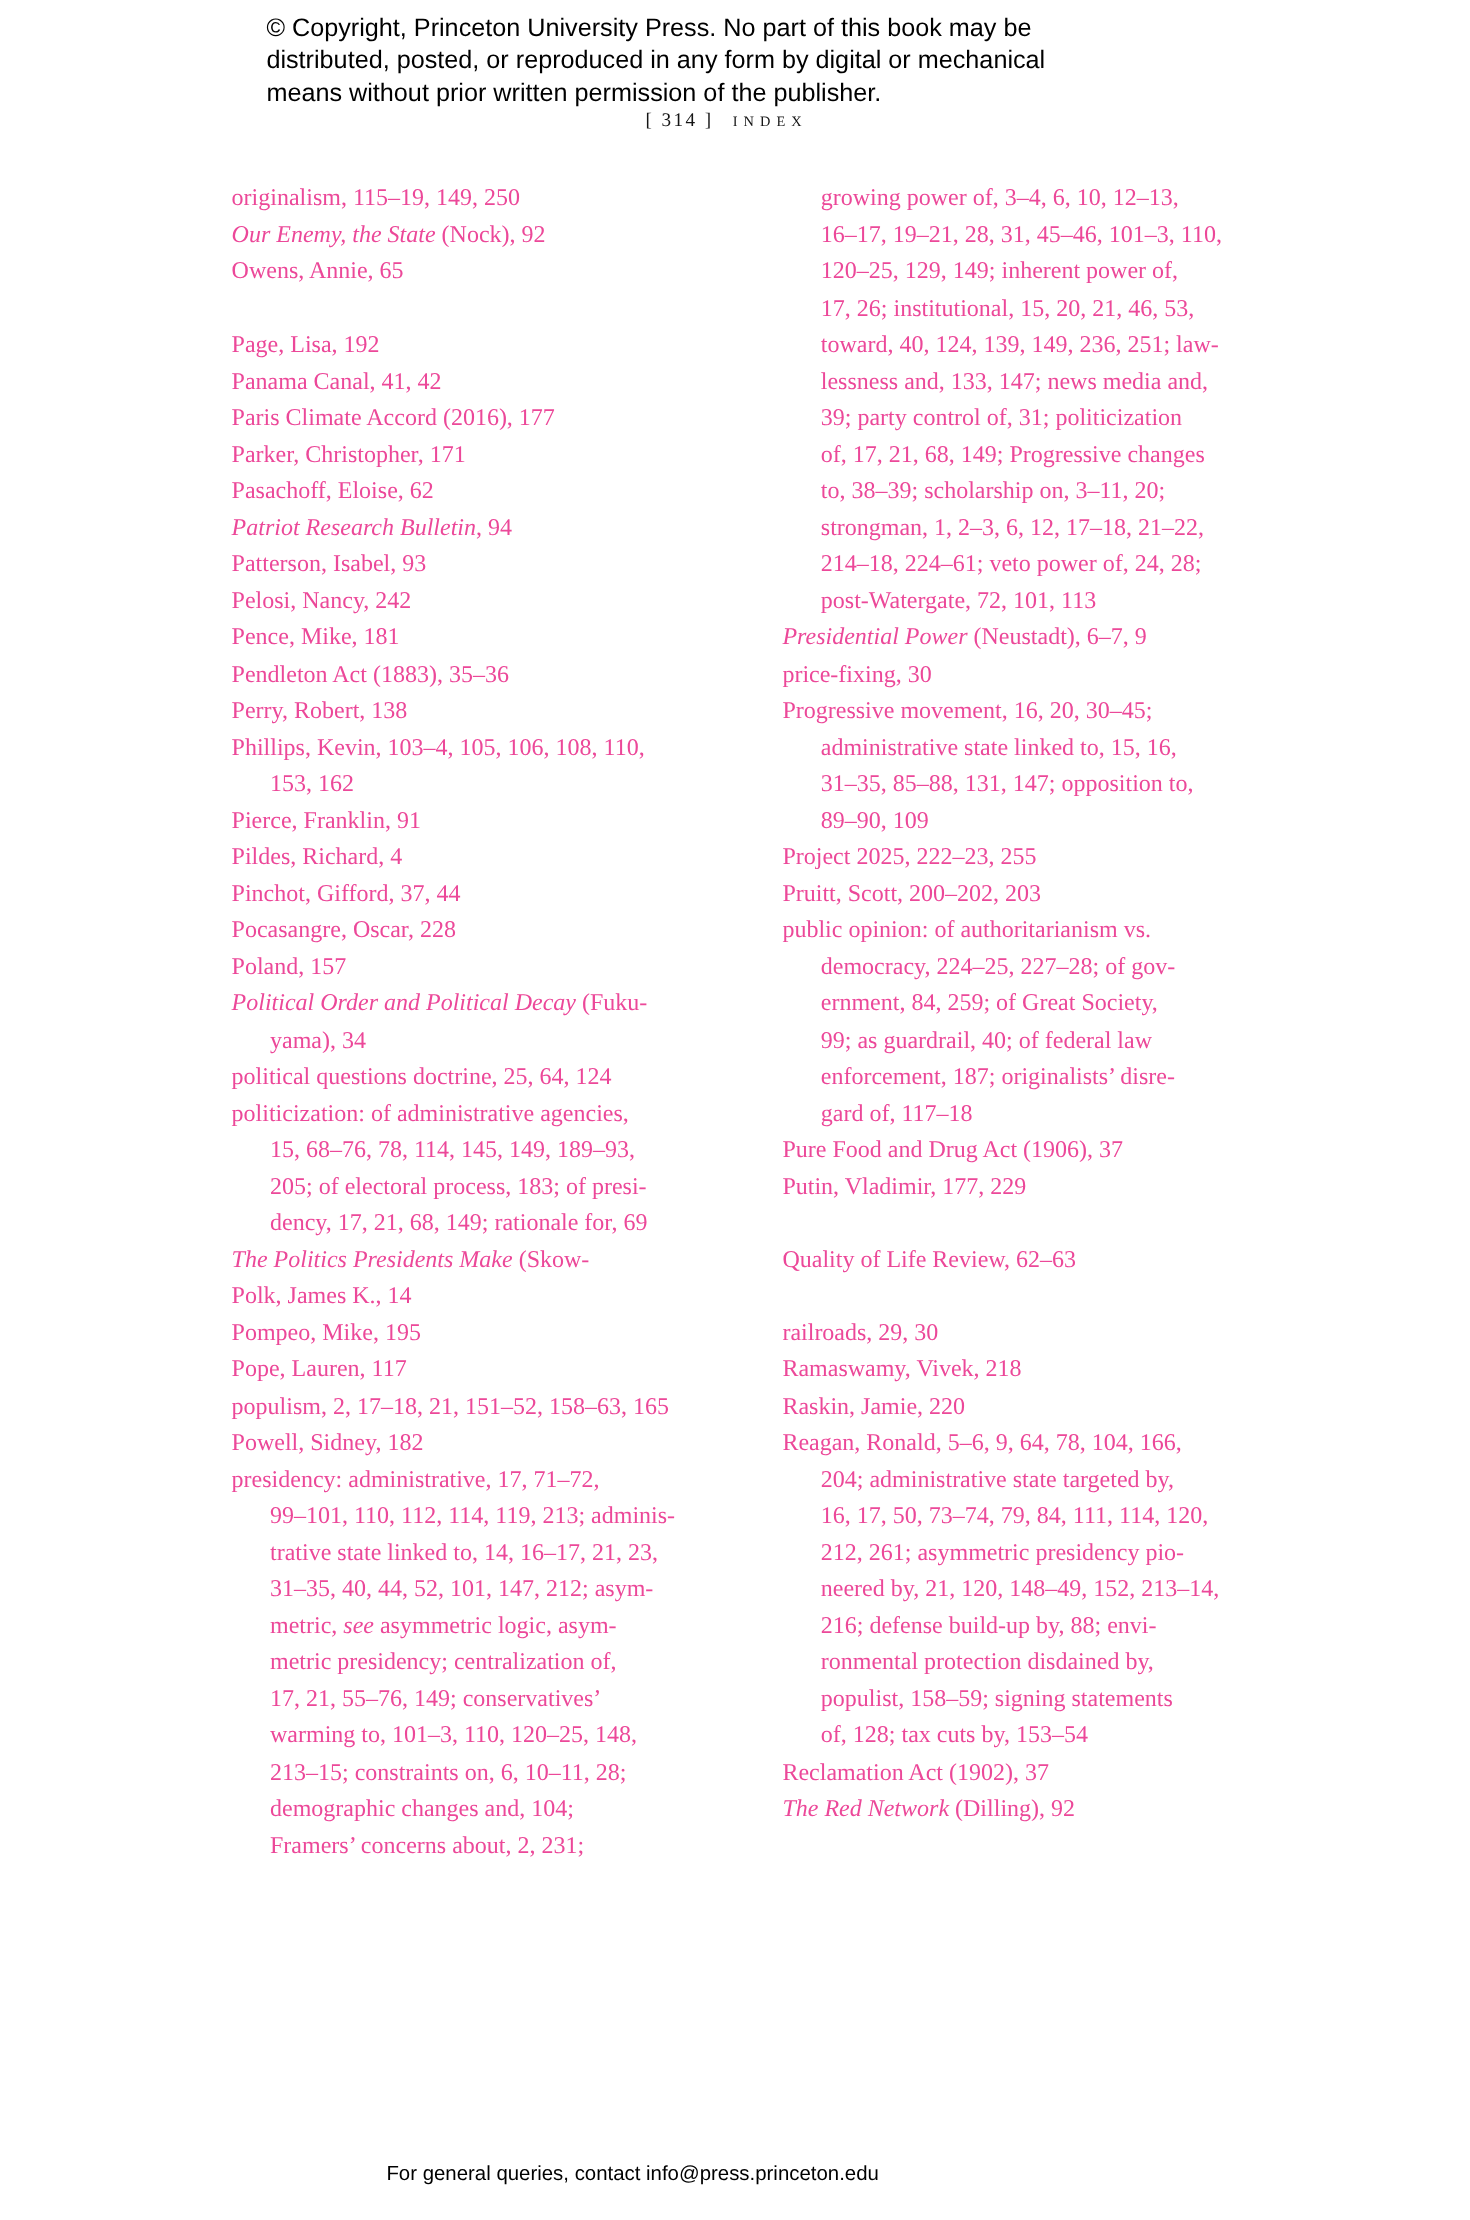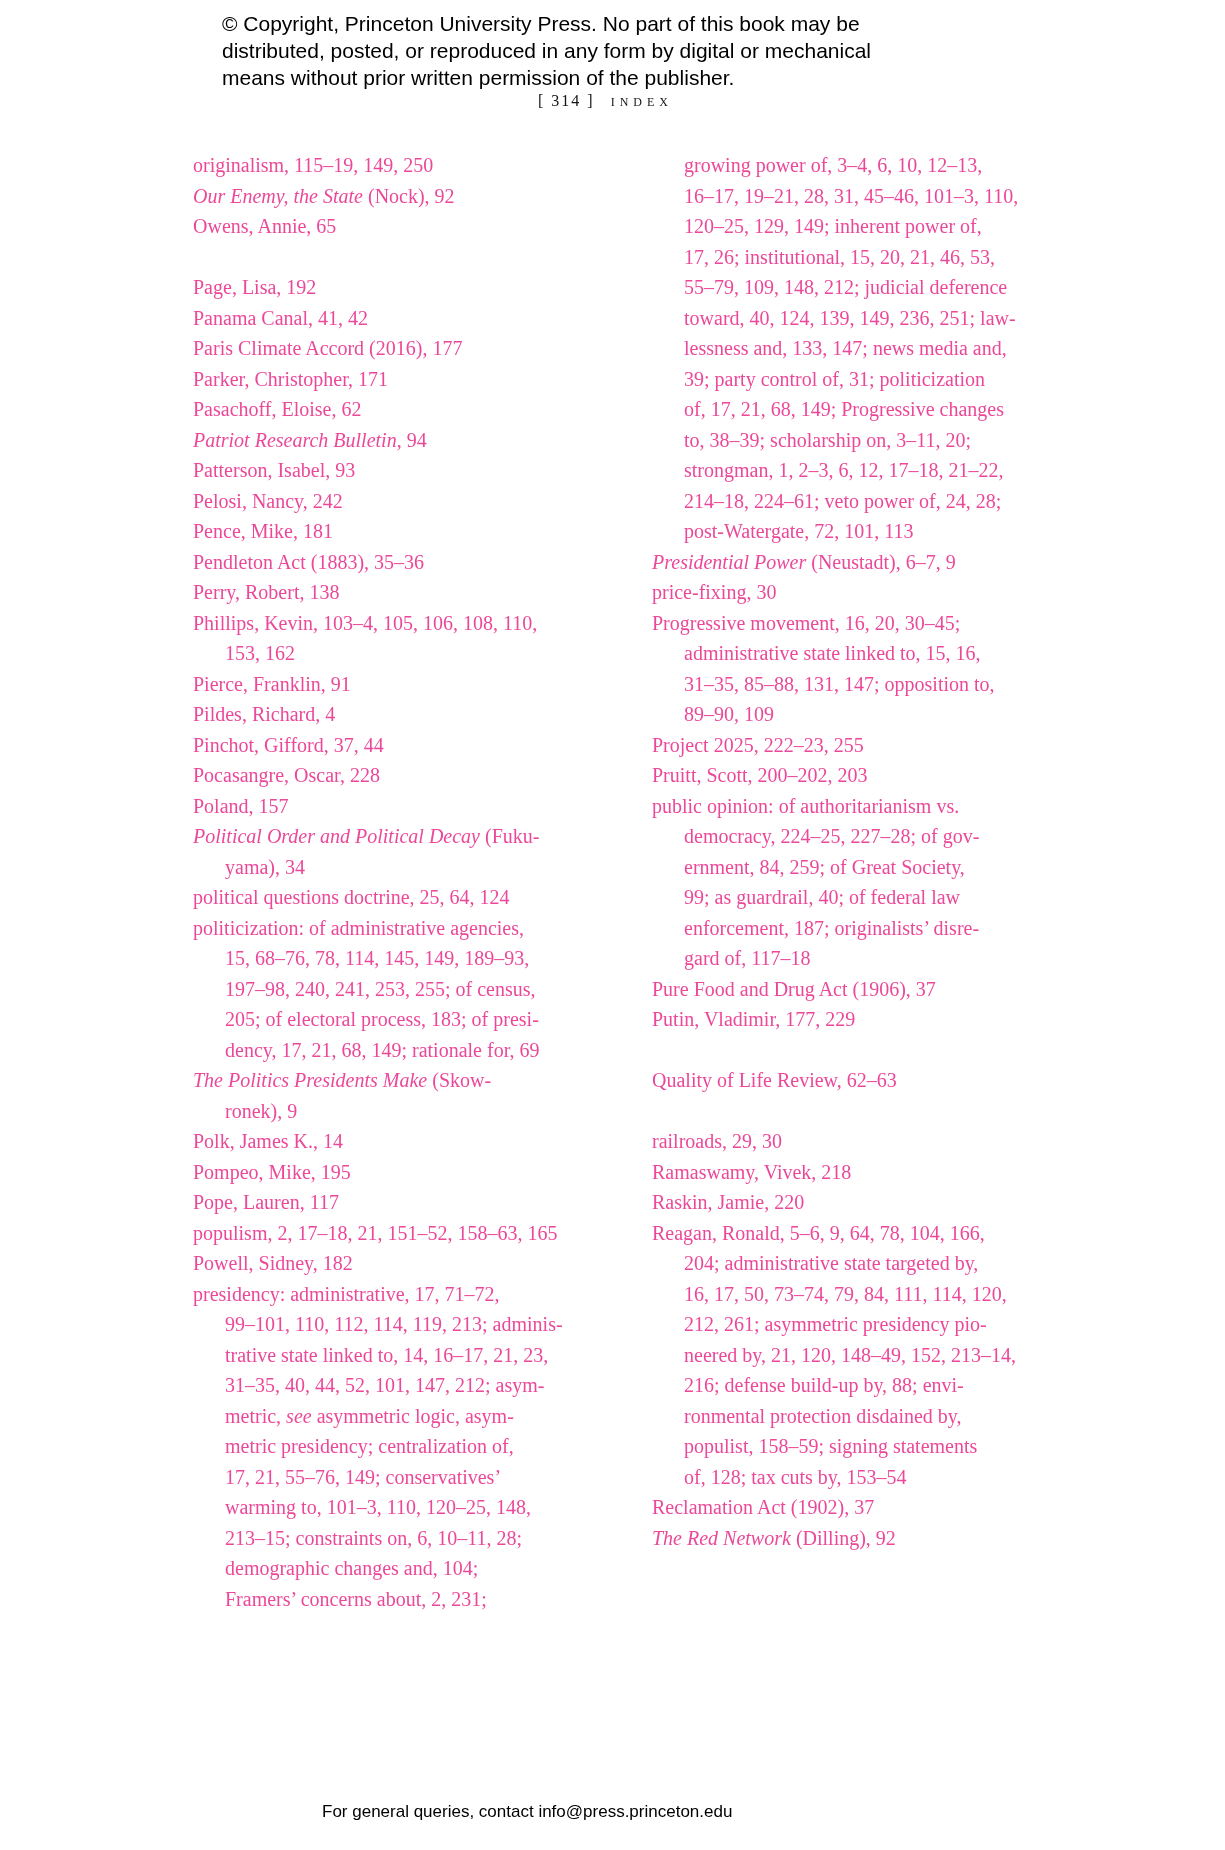--- a/index.html
+++ b/index.html
@@ -97,25 +97,23 @@
     <div class="idx-line"><span>Pierce, Franklin, 91</span></div>
     <div class="idx-line"><span>Pildes, Richard, 4</span></div>
     <div class="idx-line"><span>Pinchot, Gifford, 37, 44</span></div>
     <div class="idx-line"><span>Pocasangre, Oscar, 228</span></div>
     <div class="idx-line"><span>Poland, 157</span></div>
     <div class="idx-line"><span class="it">Political Order and Political Decay</span><span> (Fuku-</span></div>
     <div class="idx-line cont"><span>yama), 34</span></div>
     <div class="idx-line"><span>political questions doctrine, 25, 64, 124</span></div>
     <div class="idx-line"><span>politicization: of administrative agencies,</span></div>
     <div class="idx-line cont"><span>15, 68–76, 78, 114, 145, 149, 189–93,</span></div>
-    <div class="idx-line cont"><span>197–98, 240, 241, 253, 255; of census,</span></div>
     <div class="idx-line cont"><span>205; of electoral process, 183; of presi-</span></div>
     <div class="idx-line cont"><span>dency, 17, 21, 68, 149; rationale for, 69</span></div>
     <div class="idx-line"><span class="it">The Politics Presidents Make</span><span> (Skow-</span></div>
-    <div class="idx-line cont"><span>ronek), 9</span></div>
     <div class="idx-line"><span>Polk, James K., 14</span></div>
     <div class="idx-line"><span>Pompeo, Mike, 195</span></div>
     <div class="idx-line"><span>Pope, Lauren, 117</span></div>
     <div class="idx-line"><span>populism, 2, 17–18, 21, 151–52, 158–63, 165</span></div>
     <div class="idx-line"><span>Powell, Sidney, 182</span></div>
     <div class="idx-line"><span>presidency: administrative, 17, 71–72,</span></div>
     <div class="idx-line cont"><span>99–101, 110, 112, 114, 119, 213; adminis-</span></div>
     <div class="idx-line cont"><span>trative state linked to, 14, 16–17, 21, 23,</span></div>
     <div class="idx-line cont"><span>31–35, 40, 44, 52, 101, 147, 212; asym-</span></div>
     <div class="idx-line cont"><span>metric, </span><span class="it">see</span><span> asymmetric logic, asym-</span></div>
@@ -124,21 +122,20 @@
     <div class="idx-line cont"><span>warming to, 101–3, 110, 120–25, 148,</span></div>
     <div class="idx-line cont"><span>213–15; constraints on, 6, 10–11, 28;</span></div>
     <div class="idx-line cont"><span>demographic changes and, 104;</span></div>
     <div class="idx-line cont"><span>Framers’ concerns about, 2, 231;</span></div>
   </div>
 <div class="col col-right" id="col-right">
     <div class="idx-line cont"><span>growing power of, 3–4, 6, 10, 12–13,</span></div>
     <div class="idx-line cont"><span>16–17, 19–21, 28, 31, 45–46, 101–3, 110,</span></div>
     <div class="idx-line cont"><span>120–25, 129, 149; inherent power of,</span></div>
     <div class="idx-line cont"><span>17, 26; institutional, 15, 20, 21, 46, 53,</span></div>
-    <div class="idx-line cont"><span>55–79, 109, 148, 212; judicial deference</span></div>
     <div class="idx-line cont"><span>toward, 40, 124, 139, 149, 236, 251; law-</span></div>
     <div class="idx-line cont"><span>lessness and, 133, 147; news media and,</span></div>
     <div class="idx-line cont"><span>39; party control of, 31; politicization</span></div>
     <div class="idx-line cont"><span>of, 17, 21, 68, 149; Progressive changes</span></div>
     <div class="idx-line cont"><span>to, 38–39; scholarship on, 3–11, 20;</span></div>
     <div class="idx-line cont"><span>strongman, 1, 2–3, 6, 12, 17–18, 21–22,</span></div>
     <div class="idx-line cont"><span>214–18, 224–61; veto power of, 24, 28;</span></div>
     <div class="idx-line cont"><span>post-Watergate, 72, 101, 113</span></div>
     <div class="idx-line"><span class="it">Presidential Power</span><span> (Neustadt), 6–7, 9</span></div>
     <div class="idx-line"><span>price-fixing, 30</span></div>

